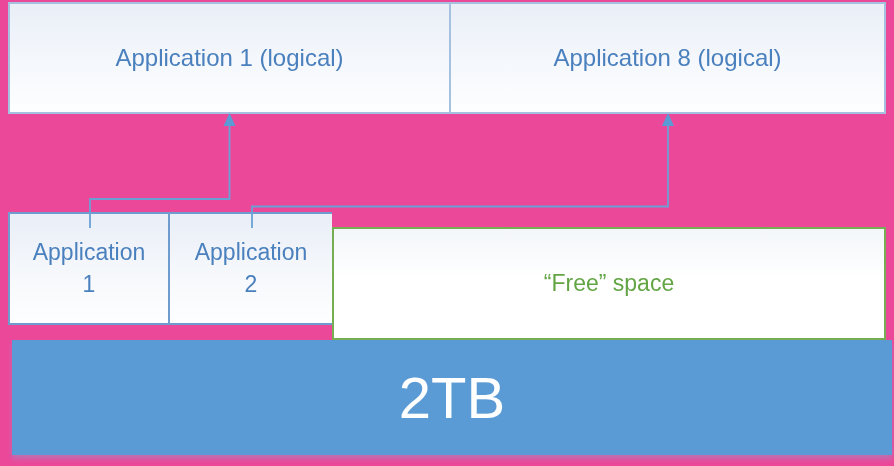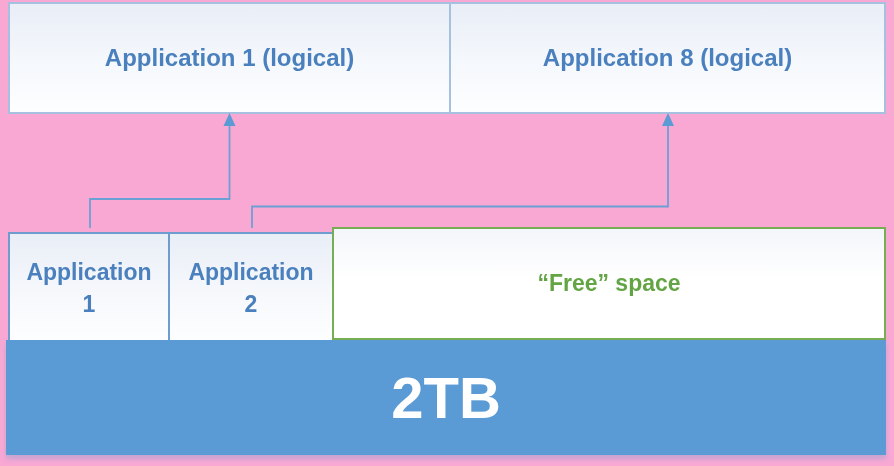--- a/index.html
+++ b/index.html
@@ -4,24 +4,23 @@
 <style>
   html, body {
     margin: 0;
     padding: 0;
     background: #ffffff;
   }
   .canvas {
     position: relative;
     width: 894px;
     height: 466px;
-    background: #f9a8d4;
+    background: #ec4899;
     font-family: "Liberation Sans", sans-serif;
     overflow: hidden;
-    font-weight: bold;
   }
   .box {
     position: absolute;
     box-sizing: border-box;
     display: flex;
     align-items: center;
     justify-content: center;
     text-align: center;
   }
   
@@ -31,21 +30,21 @@
     border: 2px solid #a6c1e0;
     background: linear-gradient(180deg, #e9eef7 0%, #f5f8fc 55%, #fdfeff 100%);
     color: #4a80bd;
     font-size: 24px;
   }
   #logical1 { left: 8px;   width: 443px; }
   #logical2 { left: 451px; width: 435px; border-left: none; }
 
   
   .partition {
-    top: 232px;
+    top: 212px;
     height: 113px;
     border: 2px solid #6f9ccf;
     background: linear-gradient(180deg, #e9eef7 0%, #f7f9fc 60%, #fdfeff 100%);
     color: #4a80bd;
     font-size: 23px;
     line-height: 1.35;
   }
   #partition1 { left: 8px;   width: 162px; }
   #partition2 { left: 170px; width: 162px; border-left: none; border-right: none; }
 
@@ -56,21 +55,21 @@
     width: 554px;
     border: 2px solid #77ad53;
     background: linear-gradient(180deg, #f3f6fa 0%, #ffffff 45%);
     color: #63a544;
     font-size: 23px;
   }
 
   
   #disk {
     top: 340px;
-    left: 6px;
+    left: 12px;
     width: 880px;
     height: 115px;
     background: #5b9bd5;
     color: #ffffff;
     font-size: 58px;
     box-shadow: 0 4px 5px rgba(130, 160, 205, 0.45);
     text-align: right;
   }
 
   

